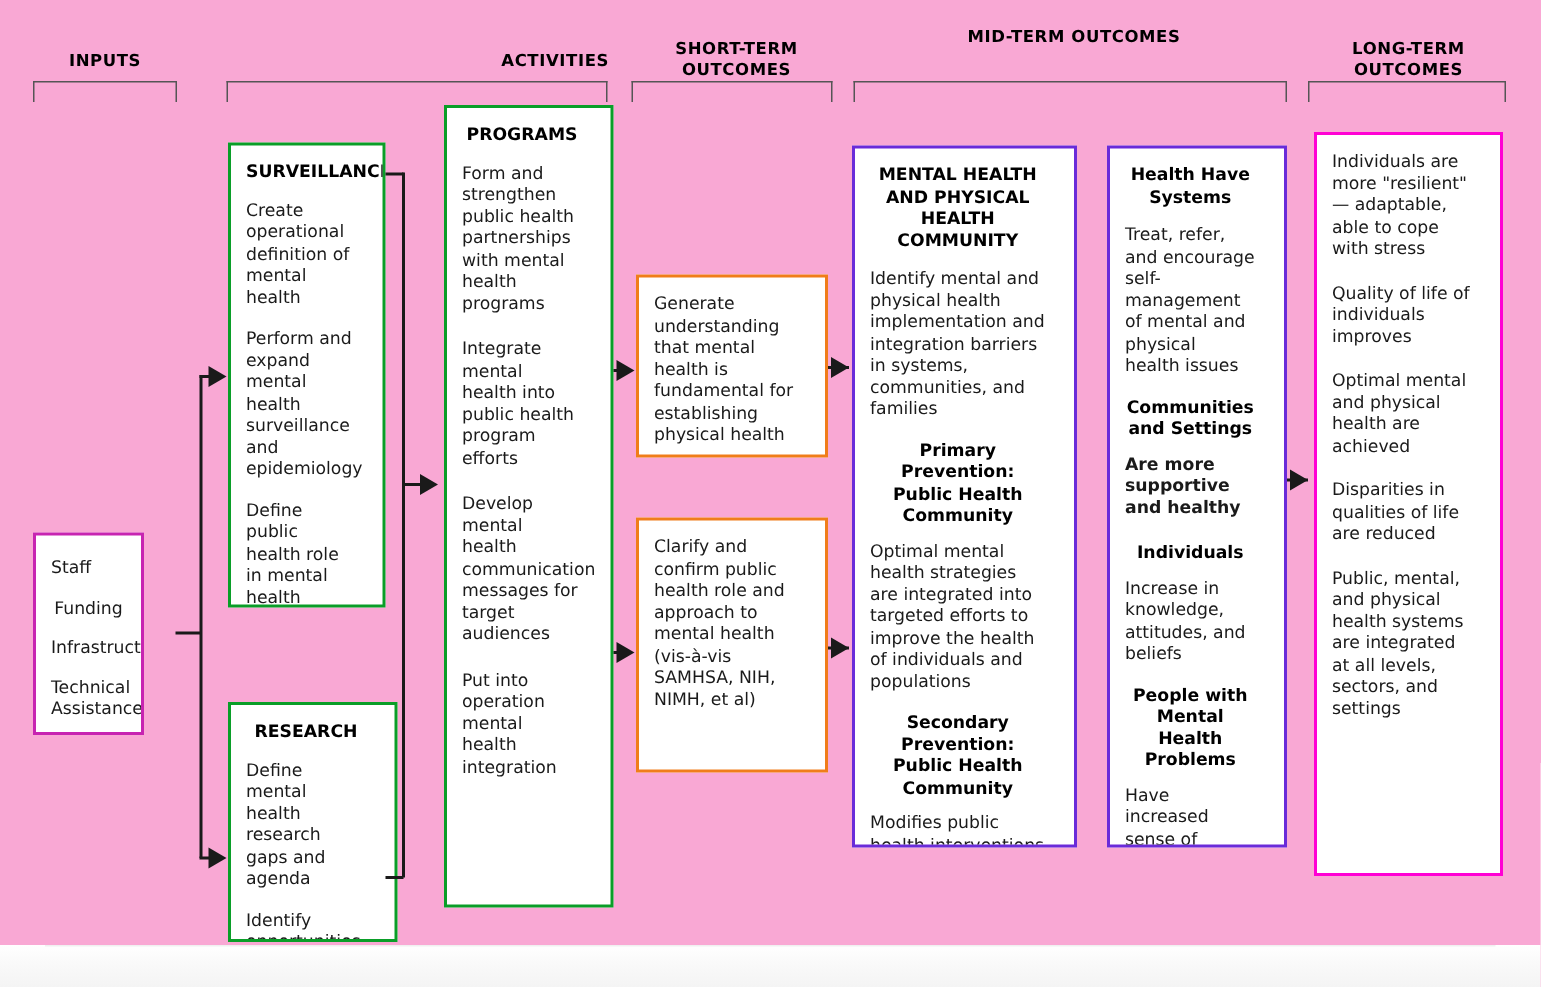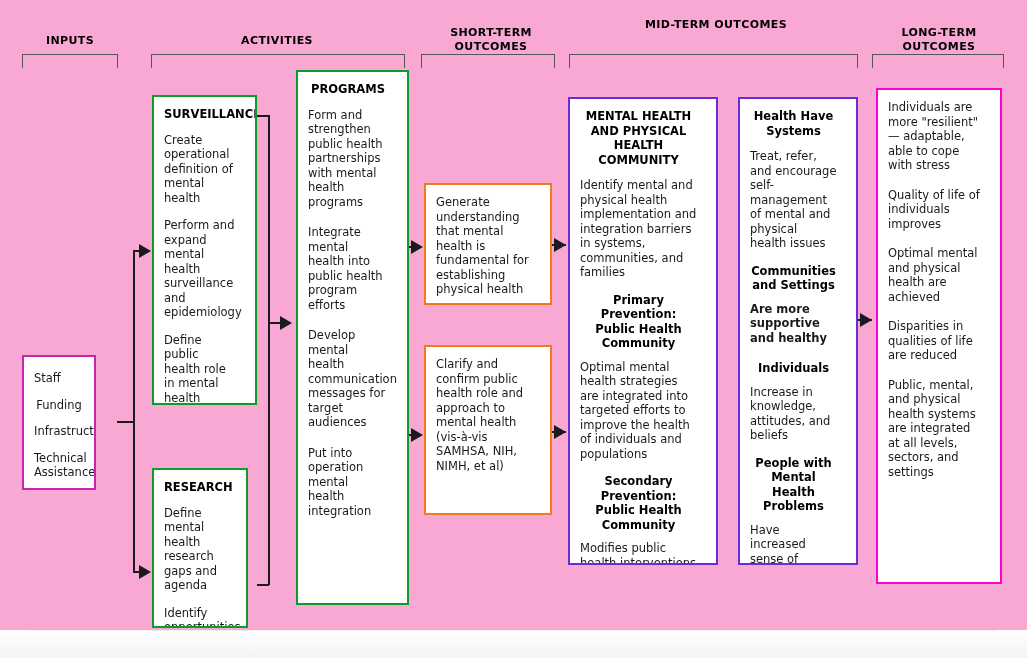--- a/index.html
+++ b/index.html
@@ -111,21 +111,21 @@
 </style>
 </head>
 <body>
 
 <div id="canvas">
 
   <div class="col-header" style="left:20px; top:34px; width:100px;">
     <span>INPUTS</span>
   </div>
 
-  <div class="col-header" style="left:148px; top:34px; width:258px;">
+  <div class="col-header" style="left:148px; top:34px; width:258px;text-align:right;">
     <span>ACTIVITIES</span>
   </div>
 
   <div class="col-header" style="left:418px; top:26px; width:146px;">
     <span>SHORT-TERM</span><br>
     <span>OUTCOMES</span>
   </div>
 
   <div class="col-header" style="left:566px; top:18px; width:300px;">
     <span>MID-TERM OUTCOMES</span>
@@ -157,21 +157,21 @@
   <div class="arrow-head" style="left:139px; top:565px;"></div>
 
   <div class="box green" style="left:152px; top:95px; width:105px; height:310px;">
     <div class="box-title">SURVEILLANCE</div>
     <p>Create operational definition of mental health</p>
     <p>Perform and expand mental health surveillance and epidemiology</p>
     <p>Define public health role in mental health</p>
     <p>Improve understanding of the impact and burden of mental health</p>
   </div>
 
-  <div class="box green" style="left:152px; top:468px; width:96px; height:160px;">
+  <div class="box green" style="left:152px; top:468px; width:113px; height:160px;">
     <div class="box-title">RESEARCH</div>
     <p>Define mental health research gaps and agenda</p>
     <p>Identify opportunities for programs</p>
   </div>
 
   <div class="line-h" style="left:257px; top:115px; width:12px;"></div>
   <div class="line-v" style="left:268px; top:115px; height:470px;"></div>
   <div class="line-h" style="left:257px; top:584px; width:12px;"></div>
   <div class="line-h" style="left:268px; top:322px; width:16px;"></div>
   <div class="arrow-head" style="left:280px; top:316px;"></div>

